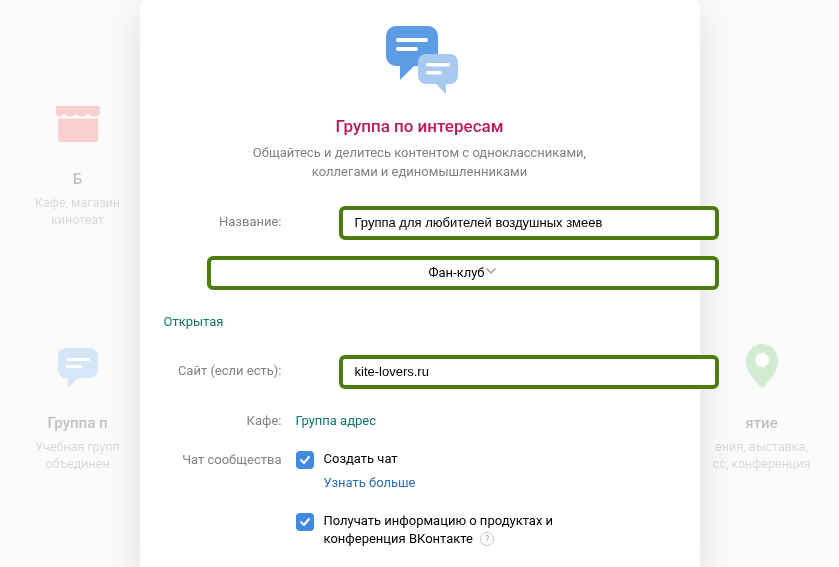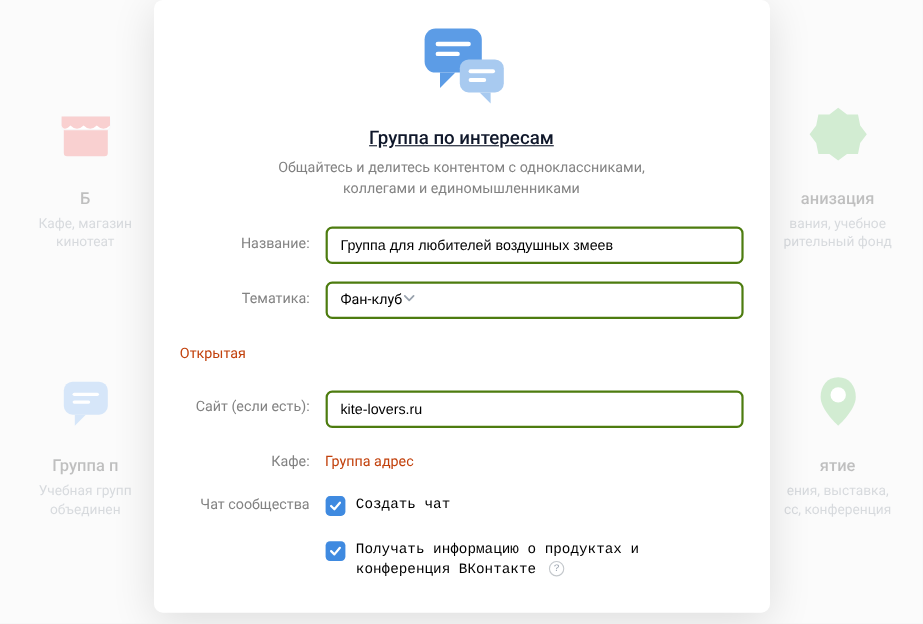--- a/index.html
+++ b/index.html
@@ -60,23 +60,22 @@
       padding: 20px 24px 30px;
     }
     .header-icon {
       display: block;
       margin: 0 auto 10px;
     }
     .modal-title {
       text-align: center;
       font-size: 17px;
       font-weight: 500;
-      color: #0f172a;
+      color: #be185d;
       margin-bottom: 8px;
-      text-decoration: underline;
     }
     .modal-subtitle {
       text-align: center;
       color: #828282;
       font-size: 13px;
       line-height: 1.45;
       margin: 0 auto 24px;
       max-width: 380px;
     }
     .form {
@@ -97,50 +96,50 @@
       padding-top: 8px;
       flex-shrink: 0;
     }
     .row .control {
       flex: 1;
       min-width: 0;
     }
     input.text, .select {
       width: 100%;
       height: 34px;
-      border: 2px solid #4d7c0f;
+      border: 4px solid #4d7c0f;
       border-radius: 6px;
       padding: 0 12px;
       font-size: 13px;
       color: #000;
       background: #fff;
       outline: none;
+      margin-left: 43px;
     }
     .select {
       display: flex;
       align-items: center;
-      justify-content: flex-start;
+      justify-content: center;
       cursor: pointer;
     }
     .select .chev {
       color: #99a2ad;
     }
     .link {
-      color: #c2410c;
+      color: #0f766e;
       font-size: 13px;
       cursor: pointer;
       display: inline-block;
       padding-top: 8px;
     }
     .check-line {
       display: flex;
       align-items: flex-start;
       gap: 10px;
       padding-top: 6px;
-      font-family: Liberation Mono, monospace;
     }
     .checkbox {
       width: 18px;
       height: 18px;
       border-radius: 4px;
       background: #3f8ae0;
       display: flex;
       align-items: center;
       justify-content: center;
       flex-shrink: 0;
@@ -182,28 +181,20 @@
   <div class="bg-row">
     <div class="bg-card">
       <svg class="bg-card-icon" viewBox="0 0 56 56">
           <rect x="8" y="20" width="40" height="28" rx="3" fill="#e64646"></rect>
           <rect x="6" y="12" width="44" height="12" rx="3" fill="#ffffff" stroke="#e1e3e6"></rect>
           <path d="M6 12 L50 12 L50 20 Q44 26 38 20 Q32 26 26 20 Q20 26 14 20 Q8 26 6 20 Z" fill="#e64646"></path>
         </svg>
       <div class="bg-card-title">Б</div>
       <div style="white-space:pre-line">Кафе, магазин
 кинотеат</div>
-    </div>
-    <div class="bg-card">
-      <svg class="bg-card-icon" viewBox="0 0 56 56">
-          <path d="M28 4 L36 10 L46 10 L48 20 L54 28 L48 36 L46 46 L36 46 L28 52 L20 46 L10 46 L8 36 L2 28 L8 20 L10 10 L20 10 Z" fill="#4bb34b"></path>
-        </svg>
-      <div class="bg-card-title">анизация</div>
-      <div style="white-space:pre-line">вания, учебное
-рительный фонд</div>
     </div>
   </div>
   <div class="bg-row">
     <div class="bg-card">
       <svg class="bg-card-icon" viewBox="0 0 56 56">
           <rect x="8" y="10" width="40" height="30" rx="8" fill="#5c9ce6"></rect>
           <path d="M18 40 L18 50 L28 40 Z" fill="#5c9ce6"></path>
           <rect x="16" y="20" width="24" height="3" rx="1.5" fill="#fff"></rect>
           <rect x="16" y="27" width="16" height="3" rx="1.5" fill="#fff"></rect>
         </svg>
@@ -247,21 +238,20 @@
   <div class="form">
 
     <div class="row">
       <div class="label">Название:</div>
       <div class="control">
         <input class="text" type="text" value="Группа для любителей воздушных змеев" style="">
       </div>
     </div>
 
     <div class="row">
-      <div class="label">Тематика:</div>
       <div class="control">
         <div class="select">
           <span>Фан-клуб</span>
           <span class="chev">
             <svg width="12" height="12" viewBox="0 0 12 12">
                 <path d="M2 4 L6 8 L10 4" stroke="#99a2ad" stroke-width="1.6" fill="none" stroke-linecap="round" stroke-linejoin="round"></path>
               </svg>
           </span>
         </div>
       </div>
@@ -291,20 +281,21 @@
       <div class="label">Чат сообщества</div>
       <div class="control multi-control">
         <div class="check-line">
           <div class="checkbox">
             <svg width="12" height="12" viewBox="0 0 12 12">
                 <path d="M2 6 L5 9 L10 3" stroke="#fff" stroke-width="2" fill="none" stroke-linecap="round" stroke-linejoin="round"></path>
               </svg>
           </div>
           <div class="check-text">Создать чат</div>
         </div>
+        <div class="sub-link">Узнать больше</div>
       </div>
     </div>
 
     <div class="row">
       <div class="label"></div>
       <div class="control">
         <div class="check-line">
           <div class="checkbox">
             <svg width="12" height="12" viewBox="0 0 12 12">
                 <path d="M2 6 L5 9 L10 3" stroke="#fff" stroke-width="2" fill="none" stroke-linecap="round" stroke-linejoin="round"></path>

